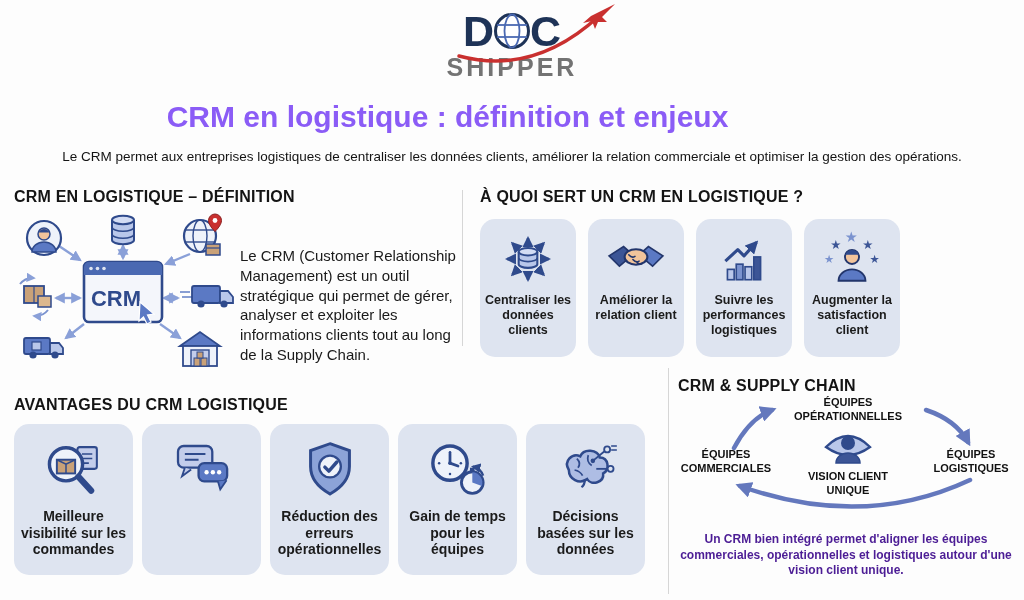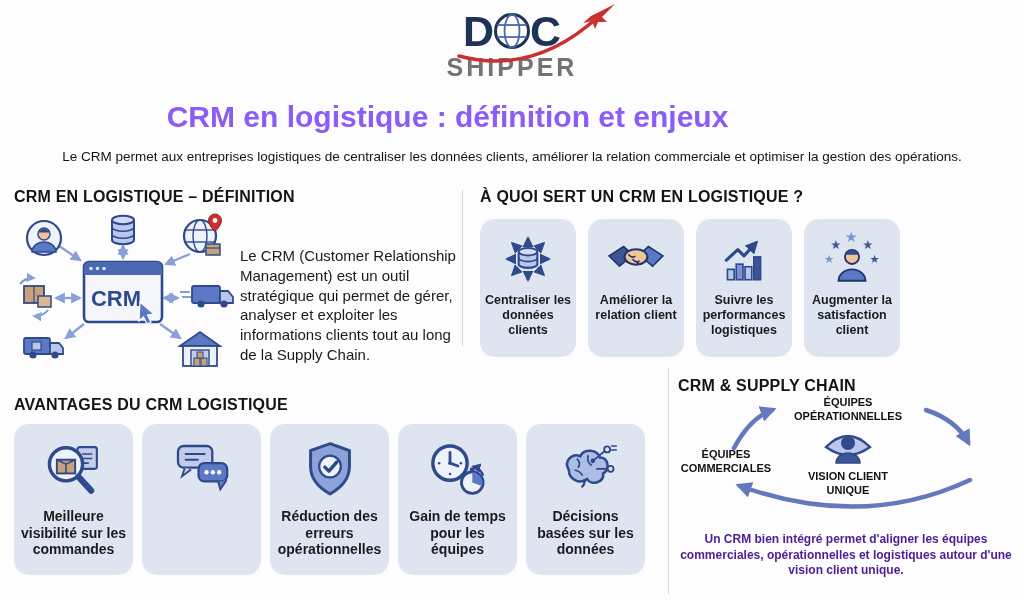--- a/index.html
+++ b/index.html
@@ -333,20 +333,21 @@
   <div class="cycle-wrap">
     <svg class="cycle-svg" width="340" height="136" viewBox="0 0 340 136">
       <g fill="none" stroke="#6478bd" stroke-width="4.5" stroke-linecap="round">
         <path d="M56,52 Q72,22 94,14" marker-end="url(#ahc)"></path>
         <path d="M248,14 Q278,24 290,46" marker-end="url(#ahc)"></path>
         <path d="M292,84 Q185,134 62,90" marker-end="url(#ahc)"></path>
       </g>
     </svg>
     <div class="cycle-label cl-top">ÉQUIPES OPÉRATIONNELLES</div>
     <div class="cycle-label cl-left">ÉQUIPES COMMERCIALES</div>
+    <div class="cycle-label cl-right">ÉQUIPES LOGISTIQUES</div>
     <div class="eye-wrap">
       <svg width="48" height="38" viewBox="0 0 48 38">
         <path d="M2,17 Q24,-5 46,17 Q24,33 2,17 Z" fill="#b9c7ea" stroke="#2f4a8c" stroke-width="2.4"></path>
         <circle cx="24" cy="13" r="7" fill="#2f4a8c"></circle>
         <path d="M12,33 a12,10 0 0 1 24,0 z" fill="#3c5596" stroke="#2f4a8c" stroke-width="1.5"></path>
       </svg>
     </div>
     <div class="cycle-label cl-center">VISION CLIENT UNIQUE</div>
   </div>
 

